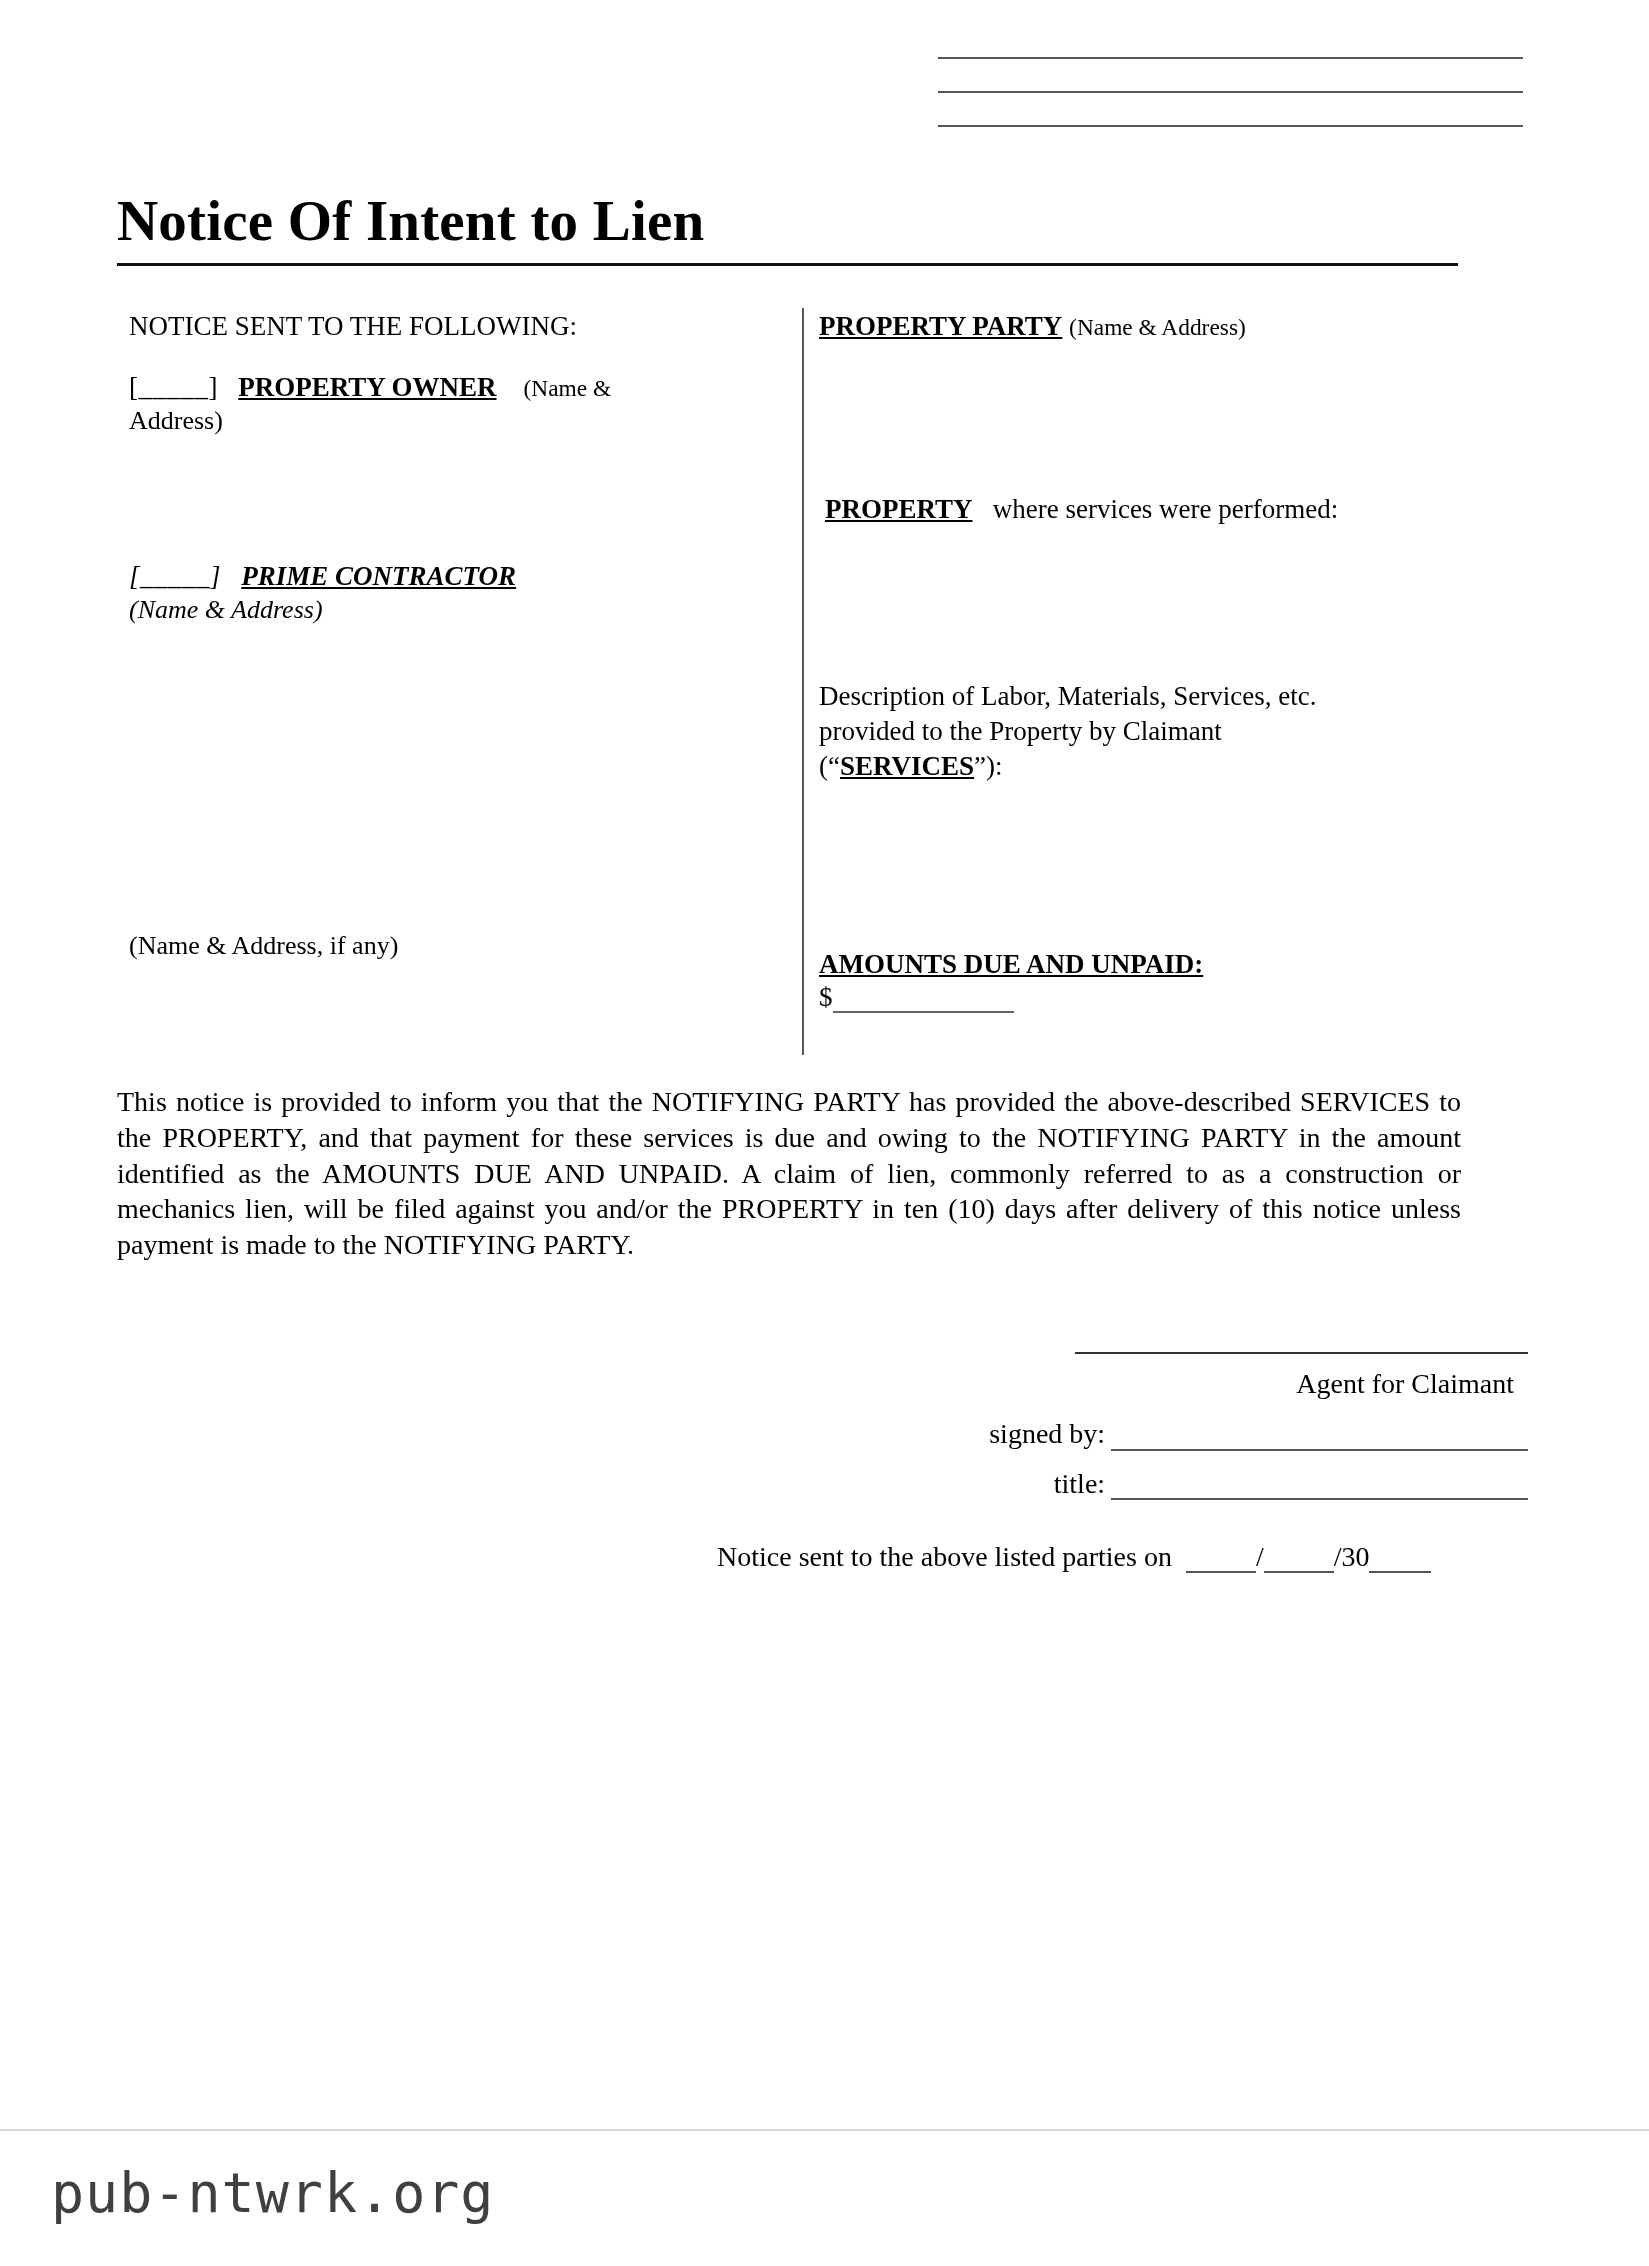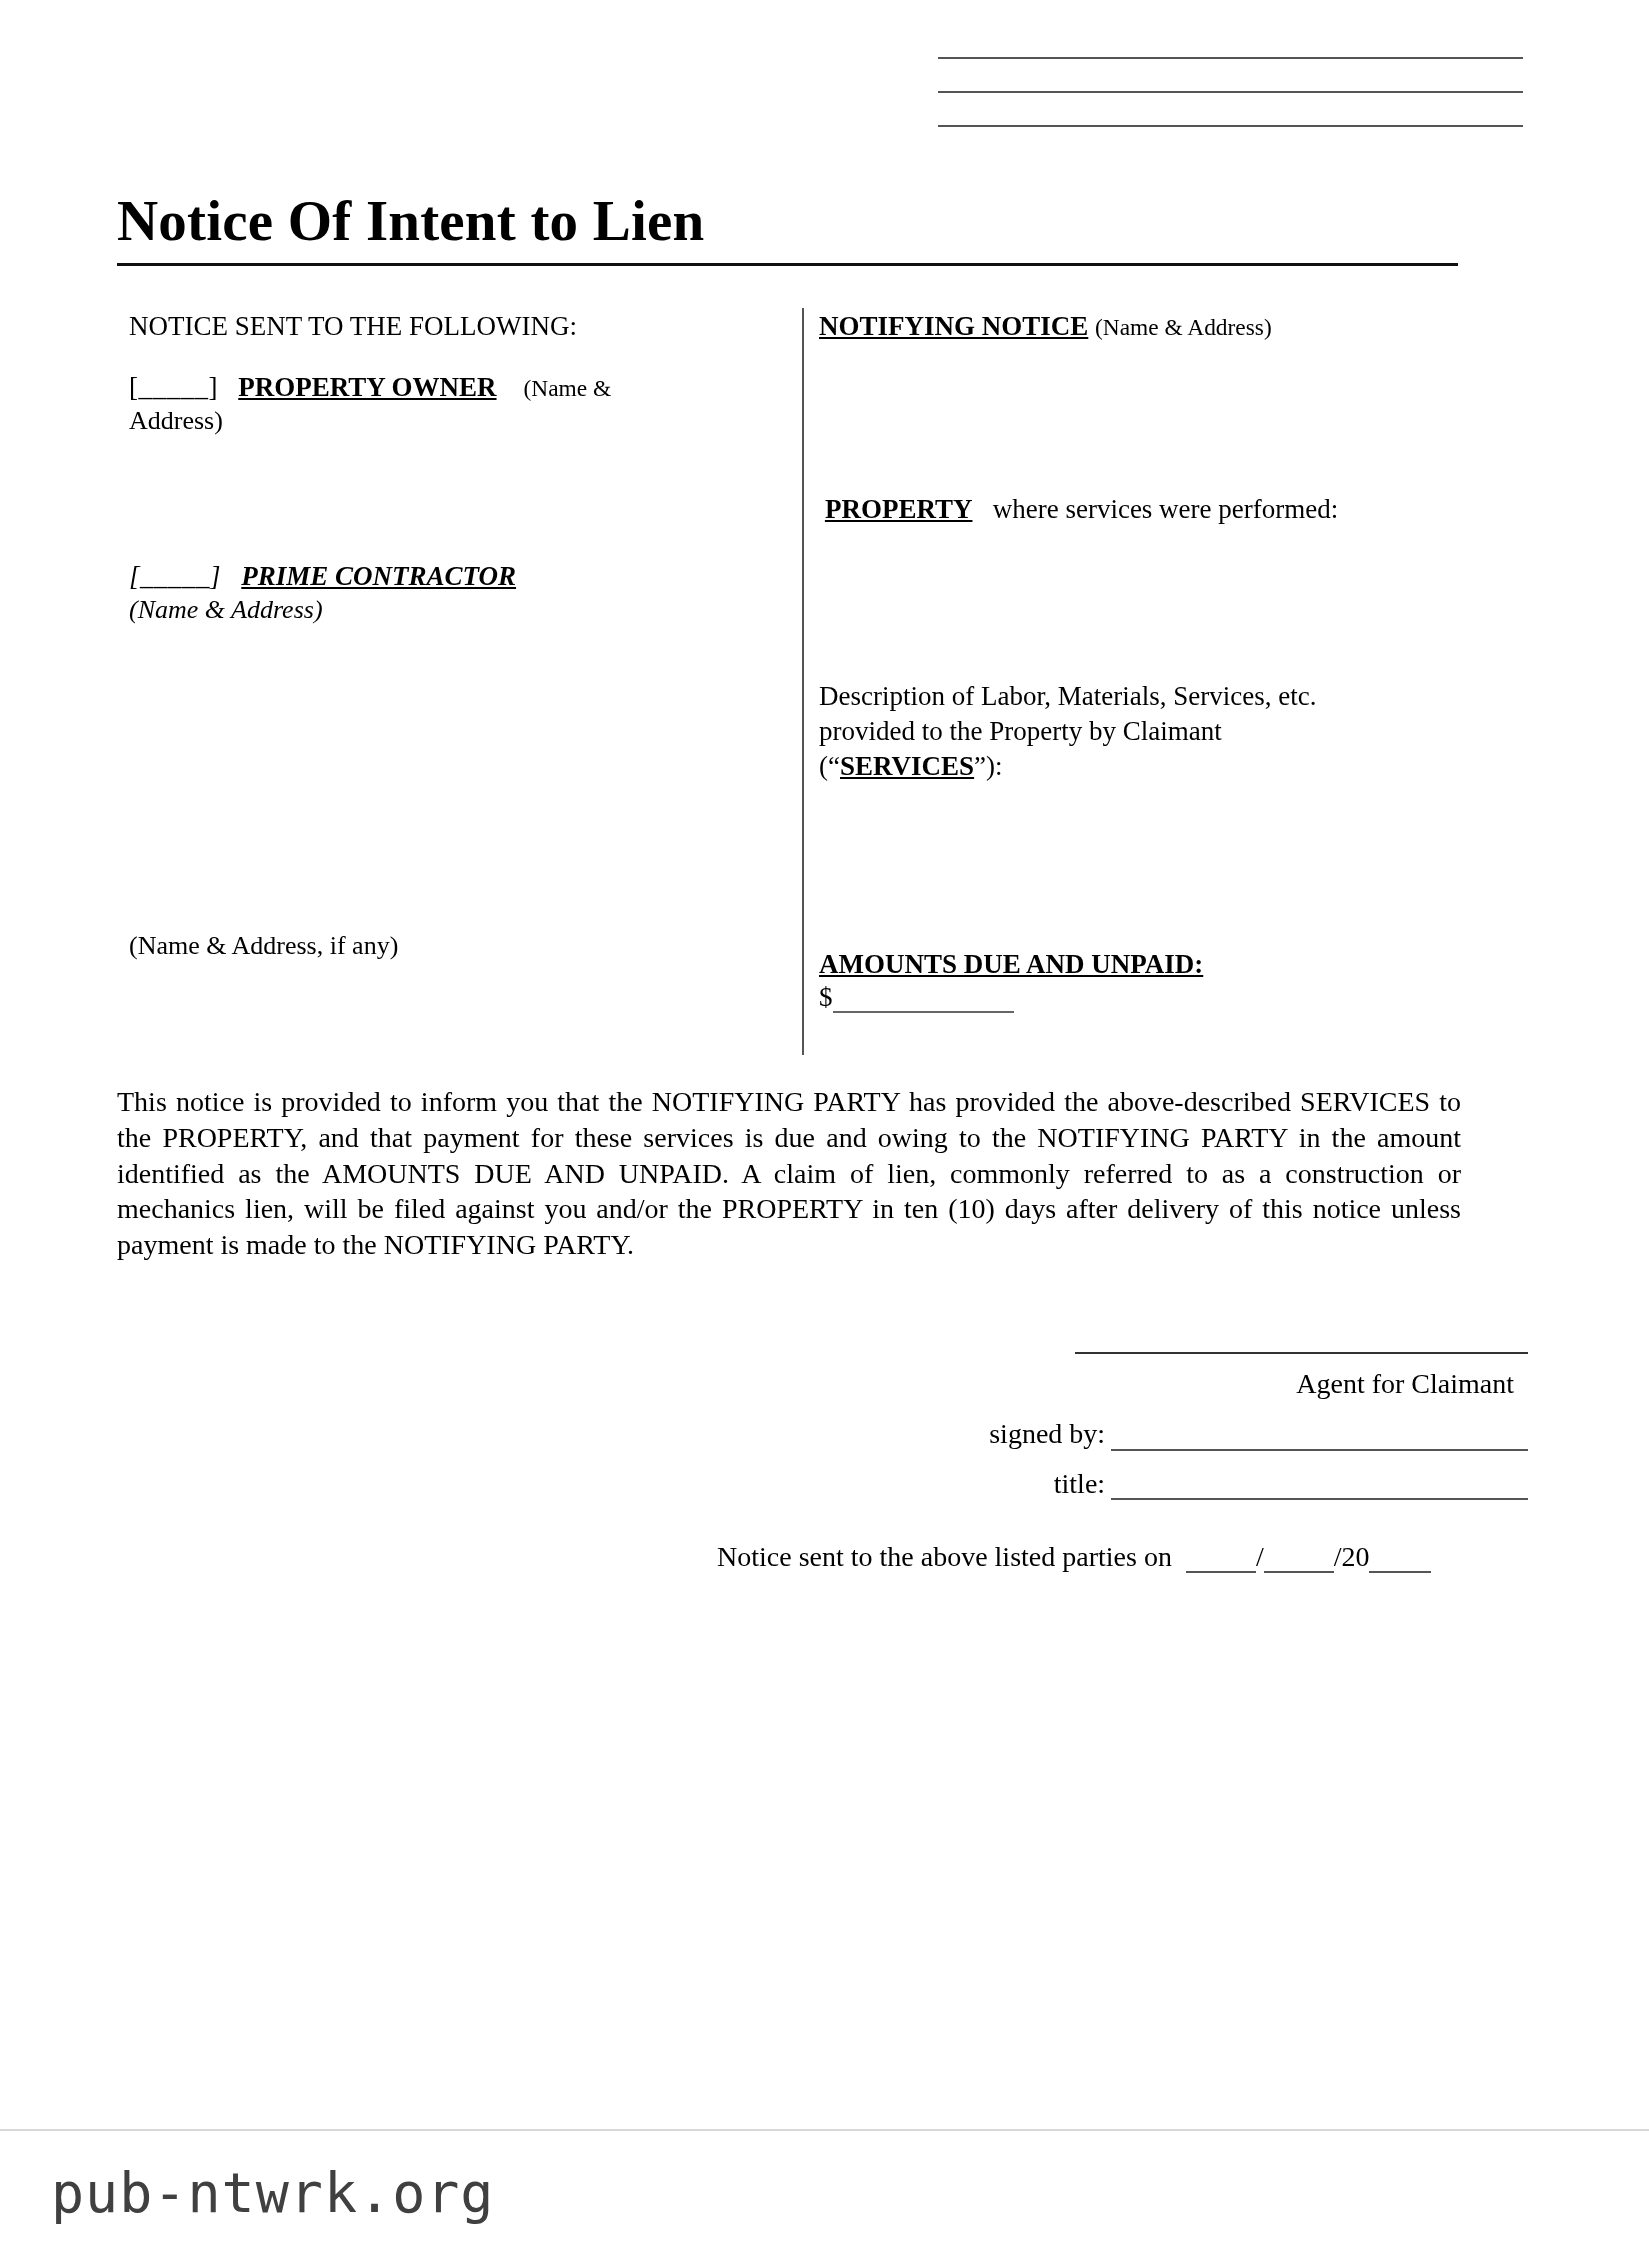--- a/index.html
+++ b/index.html
@@ -273,21 +273,21 @@
 
     <div class="blk" style="top:620px;">
       <p class="sub-note">(Name &amp; Address, if any)</p>
     </div>
 
   </div>
 
   <div class="col-right">
 
     <p class="rlabel">
-      <span class="strong-u">NOTIFYING NOTICE</span>
+      <span class="strong-u">PROPERTY PARTY</span>
       <span class="paren-small">(Name &amp; Address)</span>
     </p>
 
     <div class="blk" style="top:60px; height:137px;"></div>
 
     <p class="rlabel blk" style="top:183px; padding-left:5.9px;">
       <span class="strong-u">PROPERTY</span>
       <span>&nbsp;</span>
       <span>where services were performed:</span>
     </p>
@@ -327,20 +327,20 @@
     </div>
 
     <div class="sig-field">
       <span class="lbl">title:</span>
       <span class="ln"></span>
     </div>
   </div>
 
   <div class="date-line">
     <span>Notice sent to the above listed parties on</span>
-    <span>&nbsp;</span><span class="dl-short"></span><span>/</span><span class="dl-short"></span><span>/20</span><span class="dl-tail"></span>
+    <span>&nbsp;</span><span class="dl-short"></span><span>/</span><span class="dl-short"></span><span>/30</span><span class="dl-tail"></span>
   </div>
 
   <div class="footer-rule"></div>
   <div class="footer-brand">pub-ntwrk.org</div>
 
 </div>
 
 
 </body></html>

